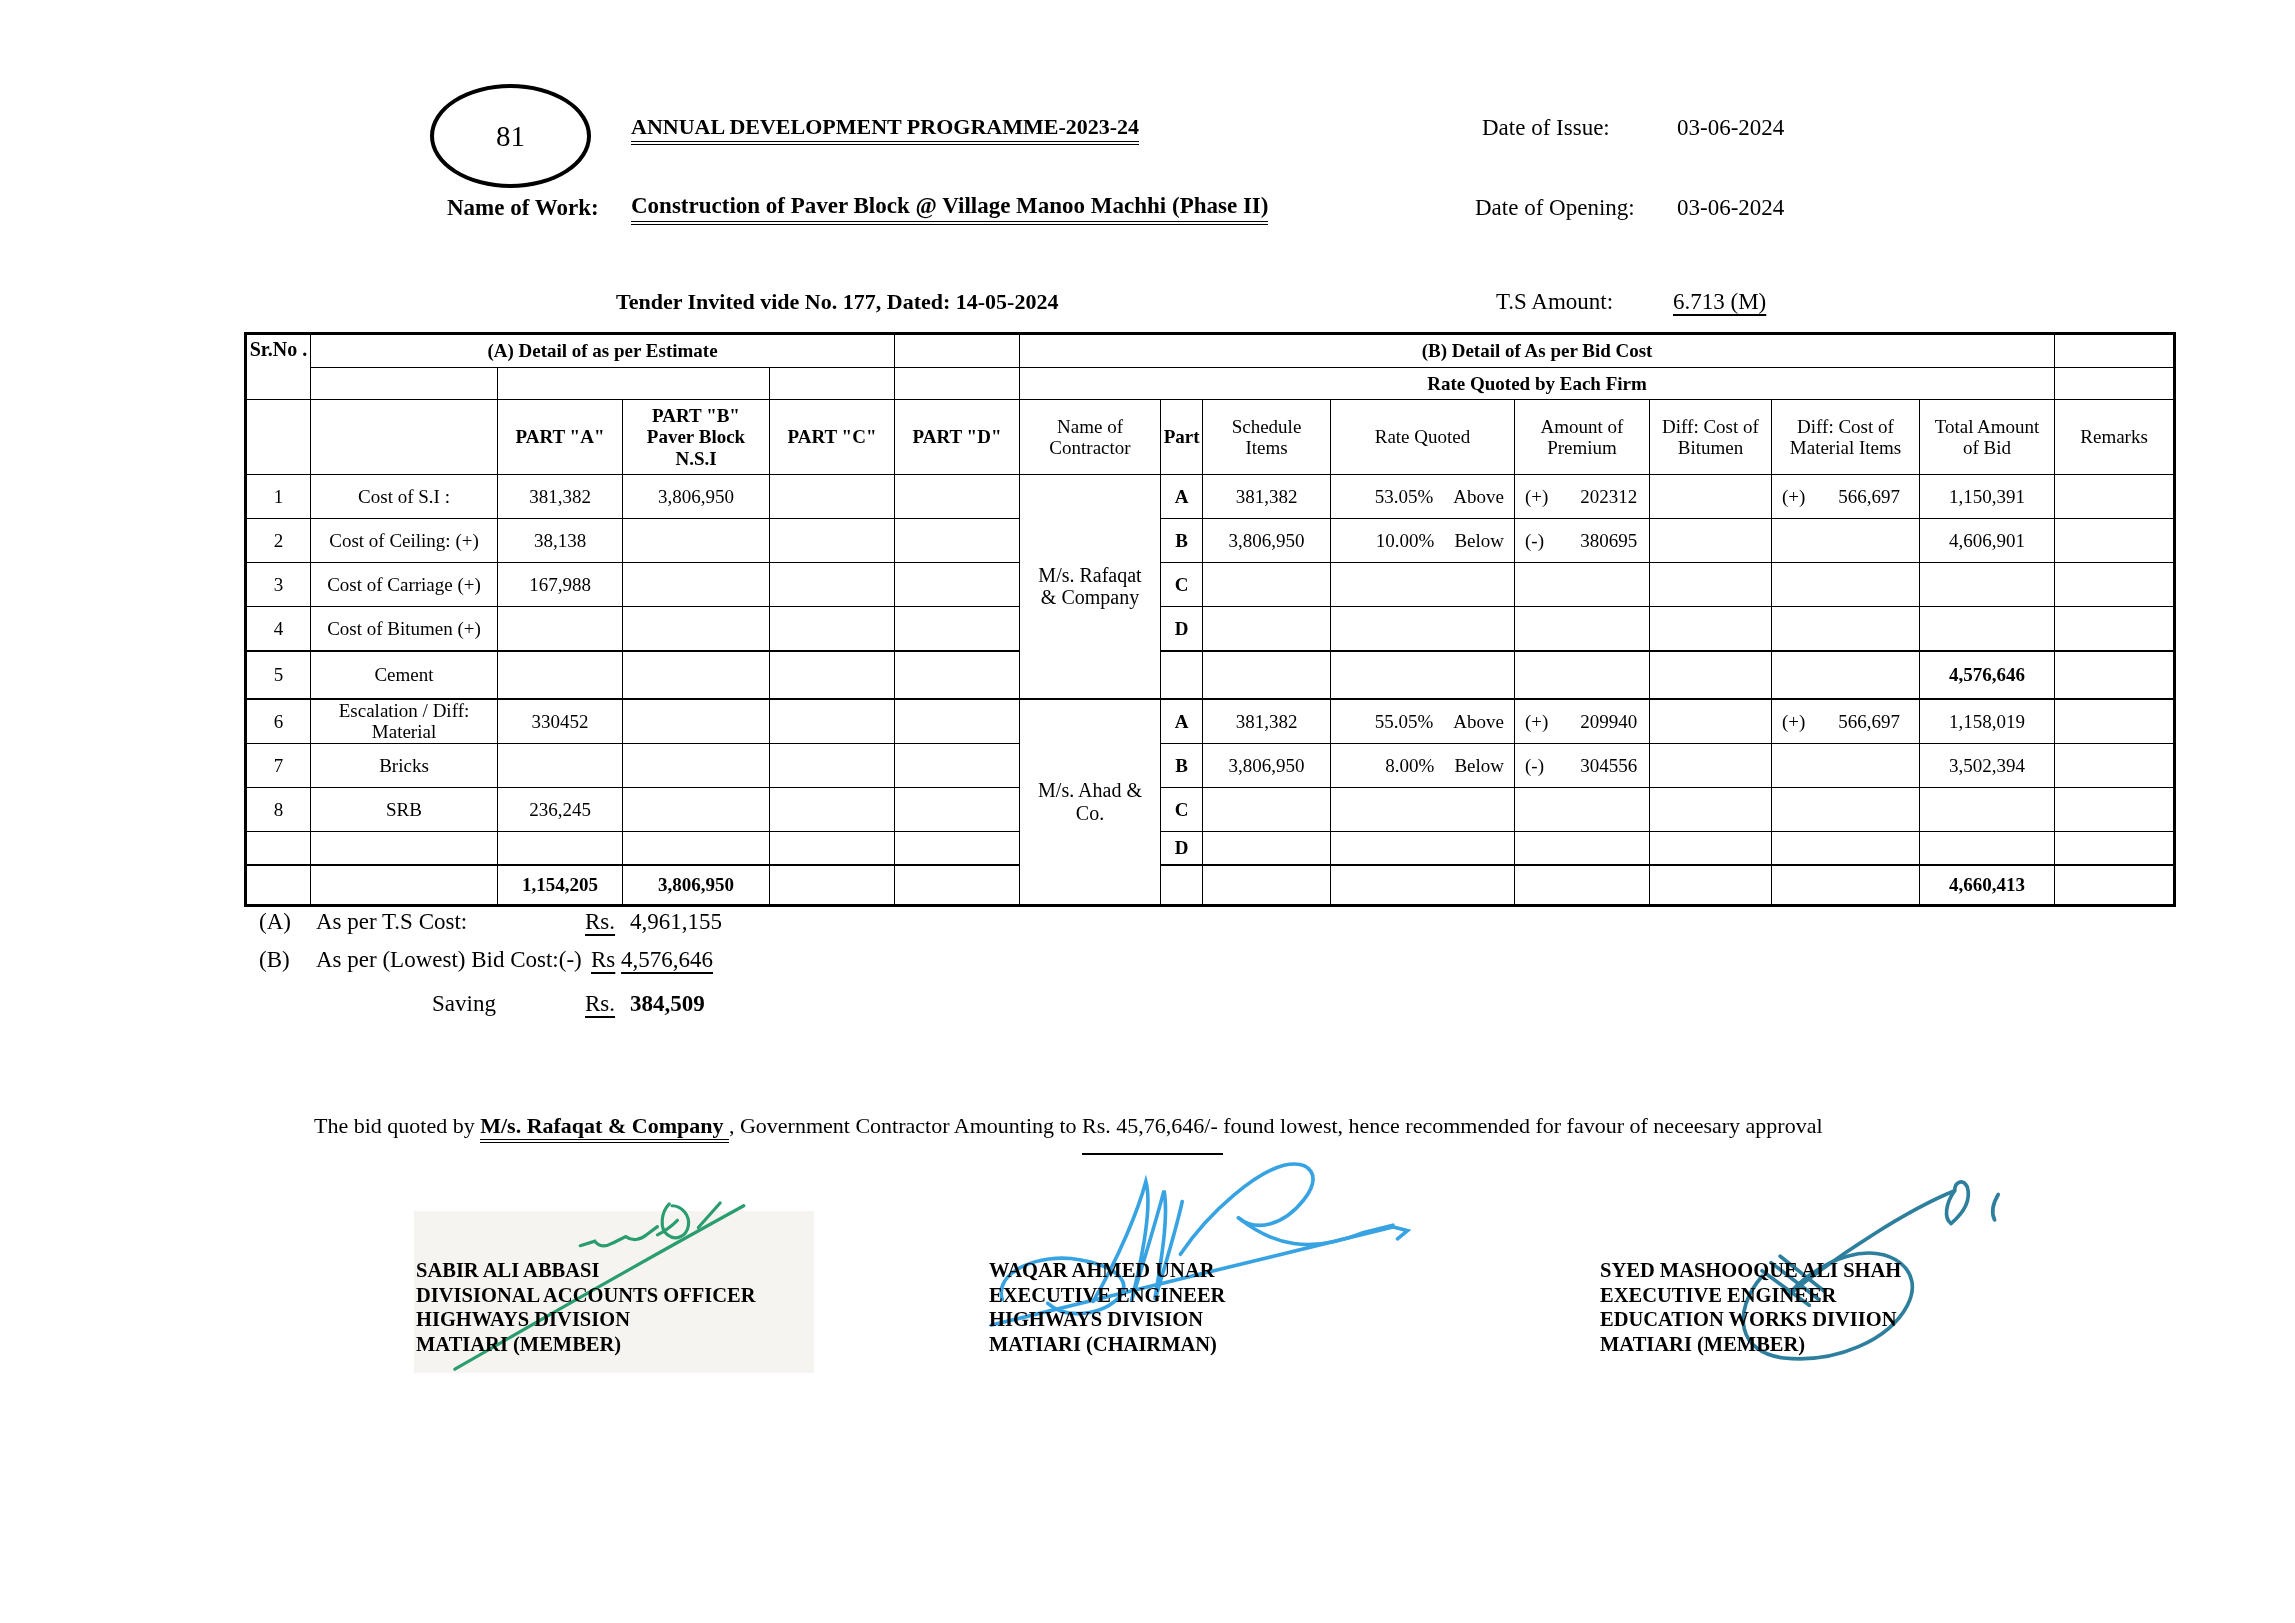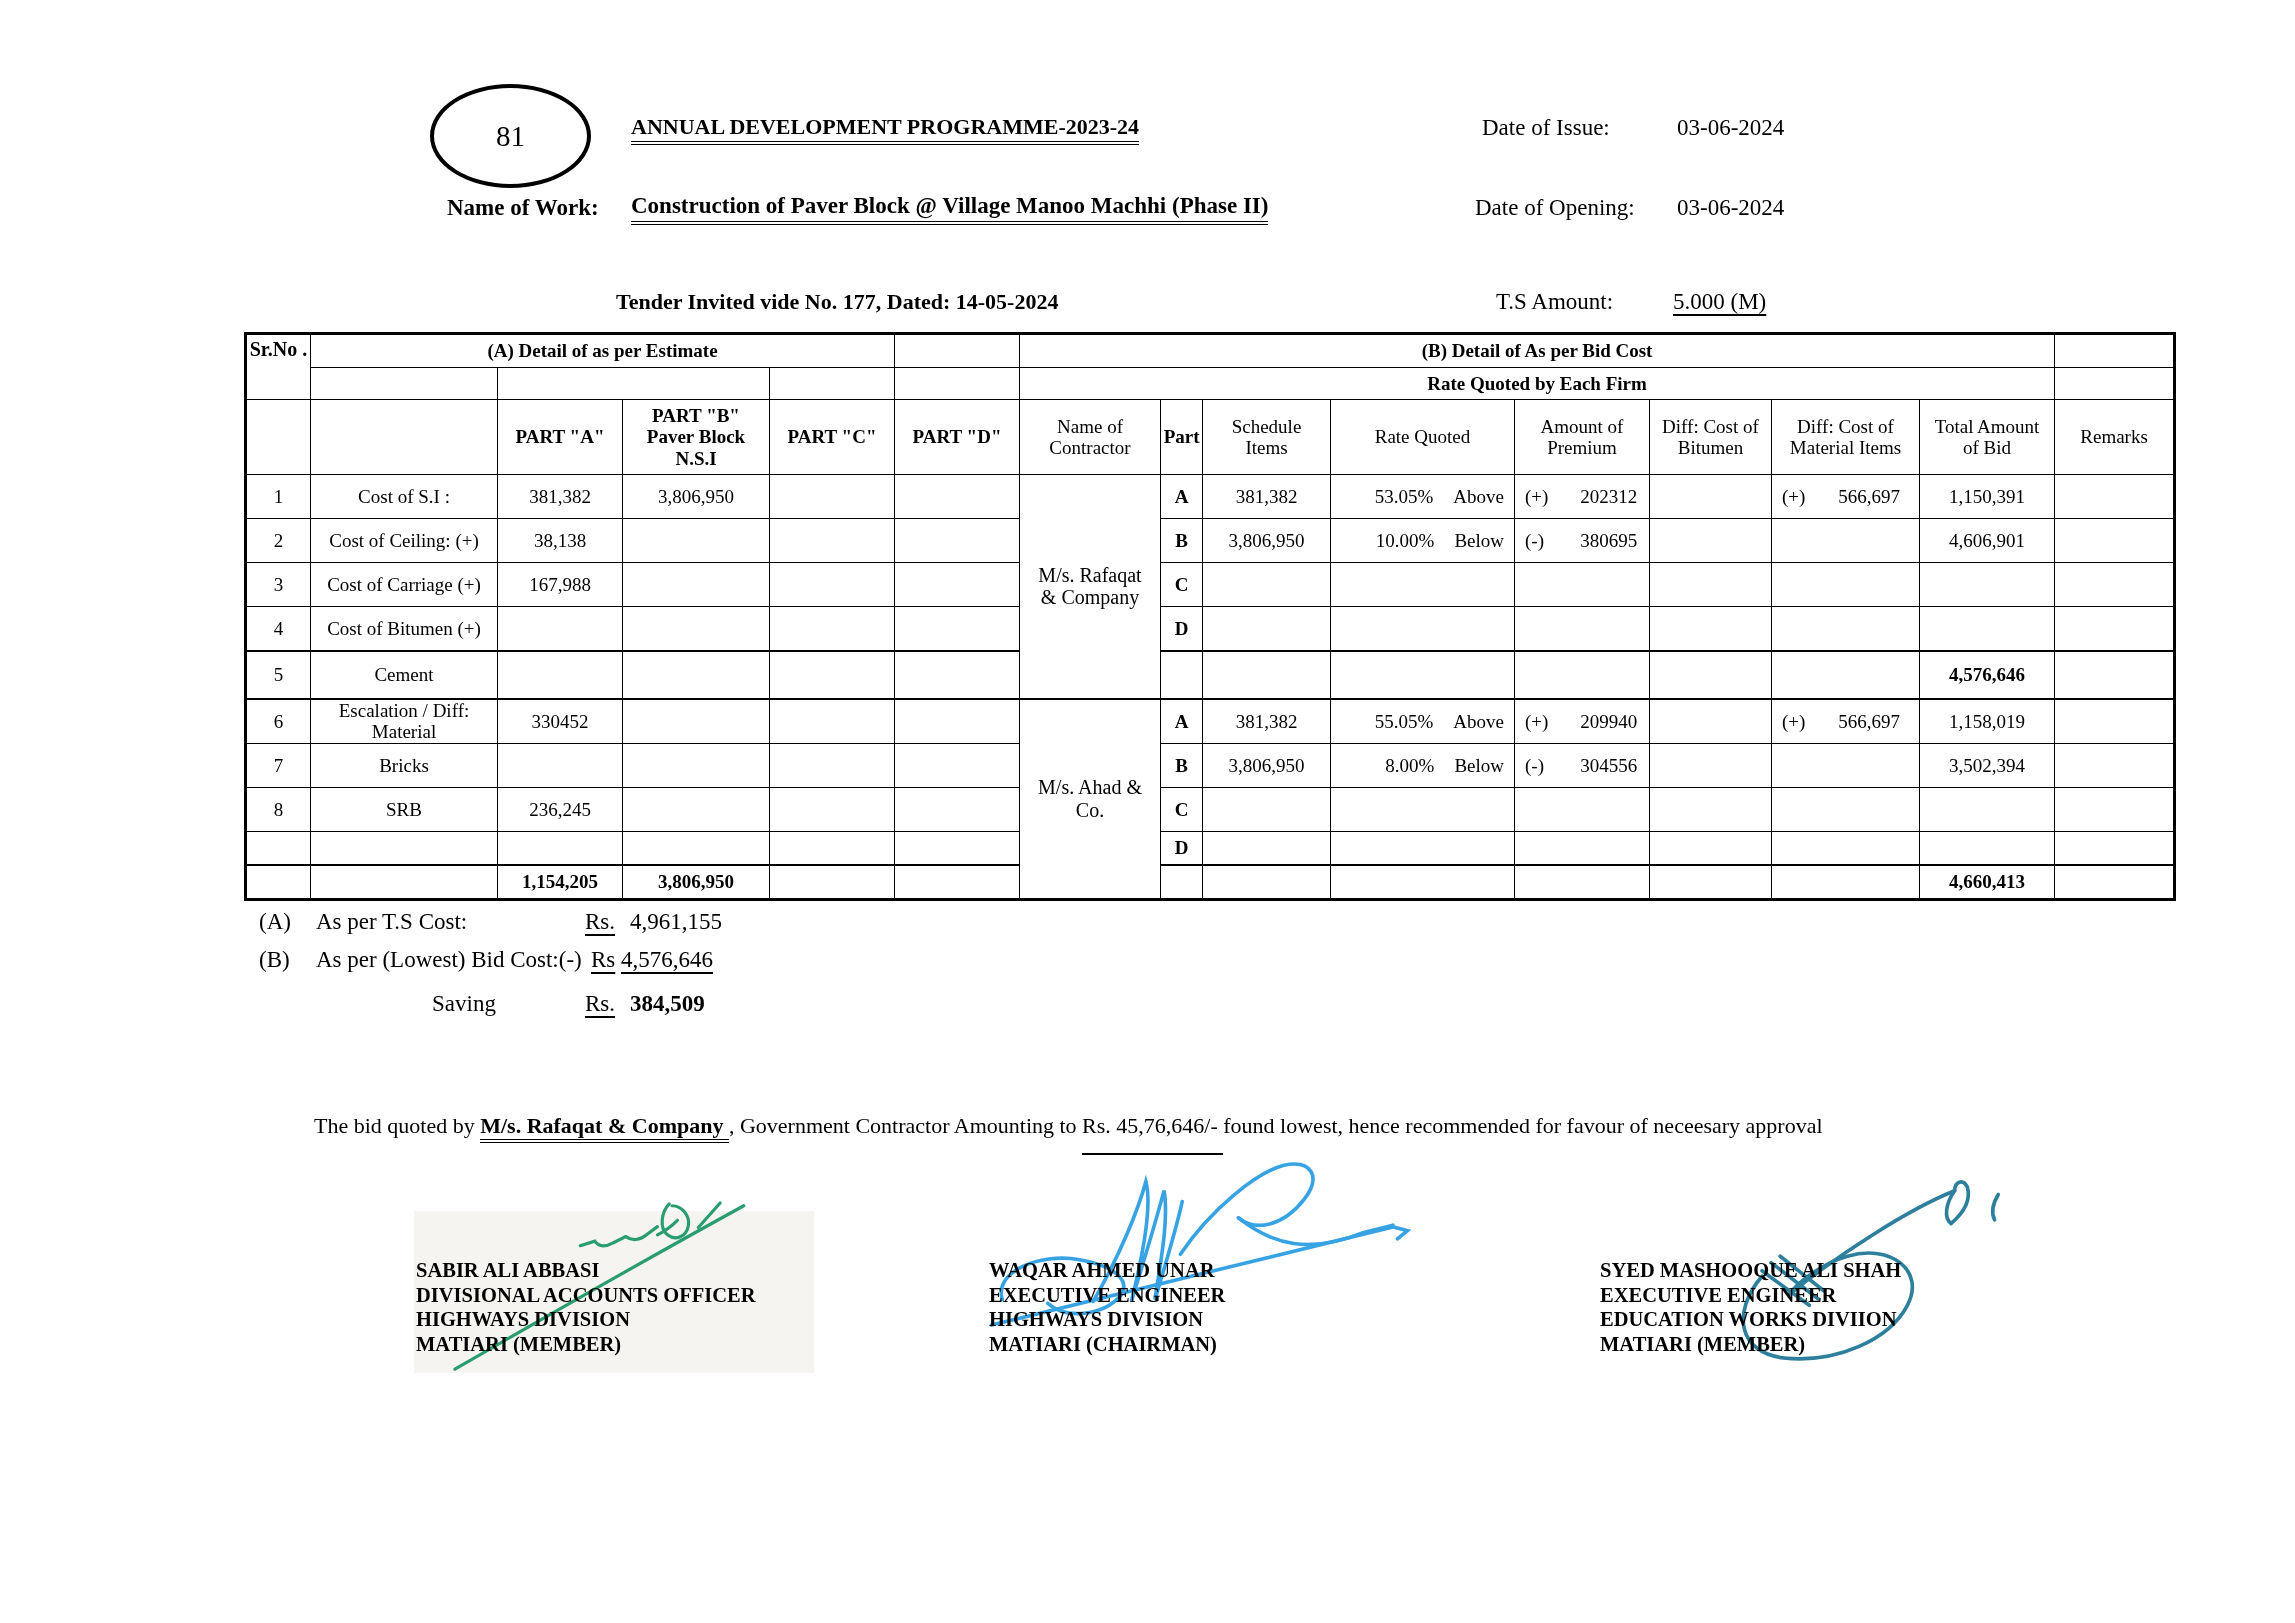--- a/index.html
+++ b/index.html
@@ -80,21 +80,21 @@
   <div class="abs lbl doi-label">Date of Issue:</div>
   <div class="abs lbl doi-value">03-06-2024</div>
   <div class="abs lbl now-label">Name of Work:</div>
   <div class="abs now-wrap">
     <span class="now">Construction of Paver Block @ Village Manoo Machhi (Phase II)</span>
   </div>
   <div class="abs lbl doo-label">Date of Opening:</div>
   <div class="abs lbl doo-value">03-06-2024</div>
   <div class="abs tender">Tender Invited vide No. 177, Dated: 14-05-2024</div>
   <div class="abs lbl ts-label">T.S Amount:</div>
-  <div class="abs ts-value">5.000 (M)</div>
+  <div class="abs ts-value">6.713 (M)</div>
 
   <table class="main">
     <colgroup>
       <col style="width:65px">
         <col style="width:187px">
         <col style="width:125px">
         <col style="width:147px">
       <col style="width:125px">
         <col style="width:125px">
         <col style="width:141px">
@@ -355,21 +355,21 @@
       <td class="b">D</td>
       <td></td>
       <td></td>
       <td></td>
       <td></td>
       <td></td>
       <td></td>
       <td></td>
     </tr>
 
-    <tr class="sep" style="height:35px">
+    <tr class="sep" style="height:41px">
       <td></td>
       <td class="left"></td>
       <td class="b">1,154,205</td>
       <td class="b">3,806,950</td>
       <td></td>
       <td></td>
       <td class="hv"></td>
       <td class="hv"></td>
       <td class="hv"></td>
       <td class="hv"></td>

